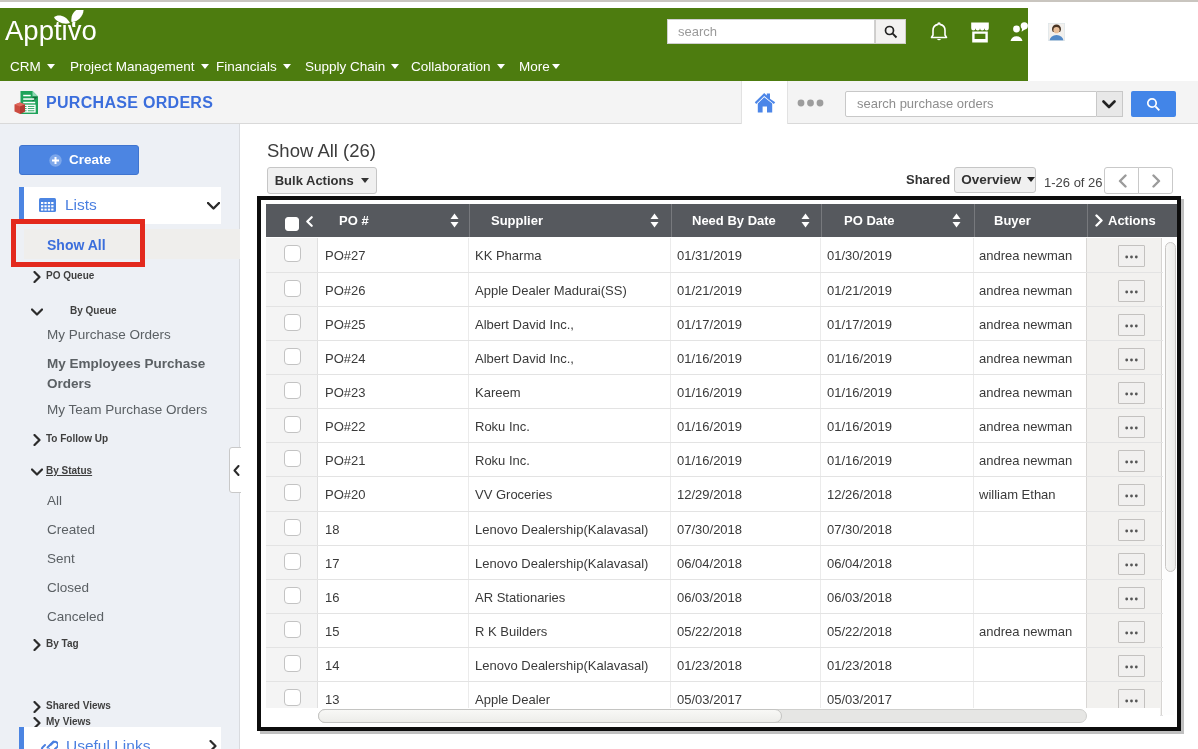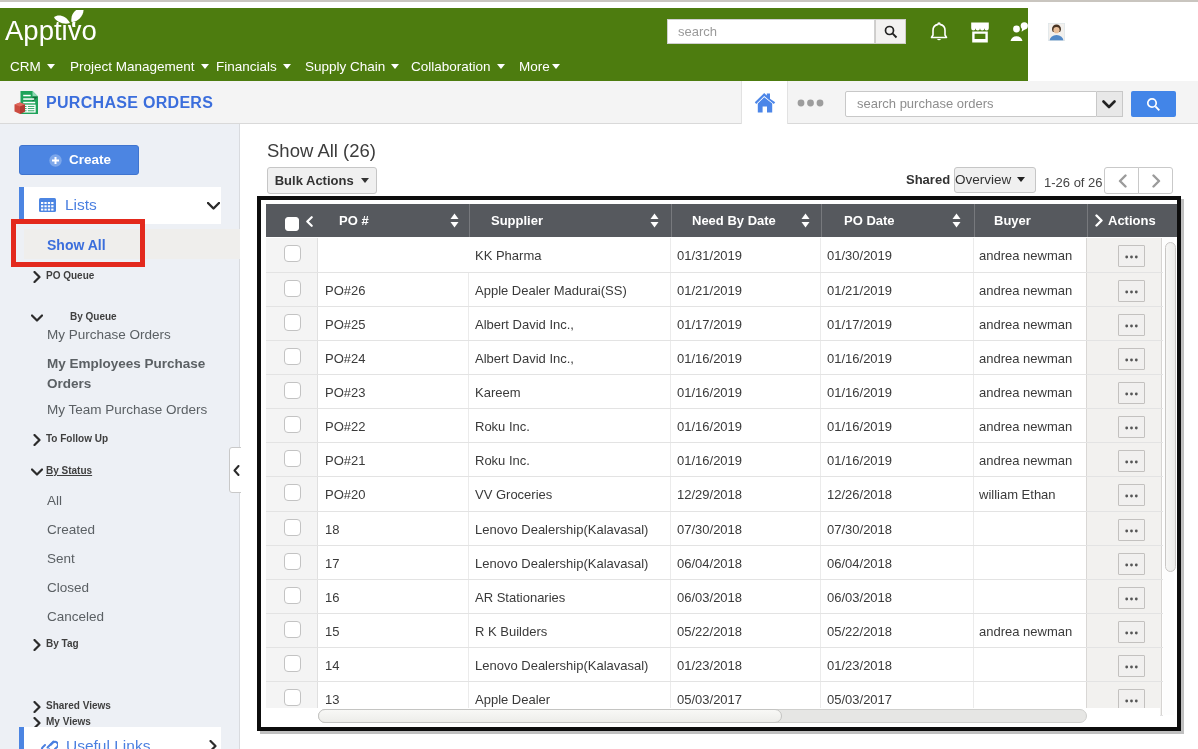--- a/index.html
+++ b/index.html
@@ -37,21 +37,21 @@
 .ssub { position:absolute; left:47px; color:#5b6064; font-size:13.5px; }
 #redbox { left:11px; top:95px; width:134px; height:48px; border:5px solid #e3291d; }
 #collapsetab { left:229px; top:323px; width:14px; height:46px; background:#fff; border:1px solid #c9c9c9; border-radius:3px 0 0 3px; }
 #usefullinks { left:19px; top:603px; width:202px; height:22px; background:#fff; border-left:5px solid #4c85e2; }
 
 
 #content { left:241px; top:124px; width:957px; height:625px; background:#fff; }
 #satitle { left:26px; top:16px; font-size:18.5px; color:#3c3c3c; }
 #bulkbtn { left:26px; top:43px; width:110px; height:27px; background:#f0f0f0; border:1px solid #c6c6c6; border-radius:3px; font-size:13px; font-weight:bold; color:#333; line-height:25px; text-align:center;}
 #displaylbl { left:665px; top:48px; font-size:13px; font-weight:bold; color:#333; }
-#overviewbtn { left:713px; top:43px; width:82px; height:26px; background:#f0f0f0; border:1px solid #c6c6c6; border-radius:3px; font-size:13.5px; font-weight:normal; color:#333; line-height:24px; text-align:left; }
+#overviewbtn { left:713px; top:43px; width:82px; height:26px; background:#f0f0f0; border:1px solid #c6c6c6; border-radius:3px; font-size:13.5px; font-weight:bold; color:#333; line-height:24px; text-align:right; }
 #countlbl { left:803px; top:51px; font-size:13px; color:#444; }
 #pager { left:863px; top:43px; width:70px; height:27px; }
 .pagebtn { position:absolute; top:0; width:35px; height:27px; background:#fff; border:1px solid #c9c9c9; }
 
 
 #frame { left:16px; top:72px; width:924px; height:535px; border:4px solid #0d0d0d; background:#fff; overflow:hidden; box-shadow:3px 3px 0 rgba(130,130,130,.5); }
 
 
 #tbl { left:5px; top:4px; width:911px; }
 #thead { position:absolute; left:0; top:0; width:911px; height:33px; background:#56595e; color:#fff; font-size:13px; font-weight:bold; }
@@ -207,21 +207,21 @@
       <span style="margin-left:22px;">Create</span>
     </div>
     <div id="showallrow" class="abs" style="position:absolute;">
         <span id="showalltxt" style="position:absolute;">Show All</span>
       </div>
     <div id="redbox" class="abs" style="position:absolute;"></div>
 
     <div class="sitem" style="top:146px;"><svg width="8" height="12" viewBox="0 0 8 12" style="position:absolute;left:-13px;top:1px;">
           <path d="M1.5 1 L6.5 6 L1.5 11" fill="none" stroke="#2b2b2b" stroke-width="2.2" stroke-linecap="round" stroke-linejoin="round"></path>
         </svg>PO Queue</div>
-    <div class="sitem" style="top:187px;padding-left:24px;"><svg width="12" height="8" viewBox="0 0 12 8" style="position:absolute;left:-15px;top:3px;">
+    <div class="sitem" style="top:181px;padding-left:24px;"><svg width="12" height="8" viewBox="0 0 12 8" style="position:absolute;left:-15px;top:3px;">
           <path d="M1 1.5 L6 6.5 L11 1.5" fill="none" stroke="#2b2b2b" stroke-width="2.2" stroke-linecap="round" stroke-linejoin="round"></path>
         </svg>By Queue</div>
     <div class="ssub" style="top:203px;">My Purchase Orders</div>
     <div class="ssub" style="top:230px; width:170px; line-height:19.5px;font-weight:bold;">My Employees Purchase Orders</div>
     <div class="ssub" style="top:278px;">My Team Purchase Orders</div>
     <div class="sitem" style="top:309px;"><svg width="8" height="12" viewBox="0 0 8 12" style="position:absolute;left:-13px;top:1px;">
           <path d="M1.5 1 L6.5 6 L1.5 11" fill="none" stroke="#2b2b2b" stroke-width="2.2" stroke-linecap="round" stroke-linejoin="round"></path>
         </svg>To Follow Up</div>
     <div class="sitem" style="top:341px;text-decoration:underline;"><svg width="12" height="8" viewBox="0 0 12 8" style="position:absolute;left:-15px;top:3px;">
           <path d="M1 1.5 L6 6.5 L11 1.5" fill="none" stroke="#2b2b2b" stroke-width="2.2" stroke-linecap="round" stroke-linejoin="round"></path>
@@ -313,20 +313,21 @@
           <div style="position:absolute;left:203px;top:0;width:1px;height:33px;background:#77797d;"></div>
           <div style="position:absolute;left:405px;top:0;width:1px;height:33px;background:#77797d;"></div>
           <div style="position:absolute;left:555px;top:0;width:1px;height:33px;background:#77797d;"></div>
           <div style="position:absolute;left:708px;top:0;width:1px;height:33px;background:#77797d;"></div>
           <div style="position:absolute;left:821px;top:0;width:1px;height:33px;background:#77797d;"></div>
         </div>
       <div class="row" style="top:34.4px;">
         <div class="ckcol">
               <span class="ckbox"></span>
             </div>
+        <div class="cell c-po">PO#27</div>
         <div class="cell c-sup">KK Pharma</div>
         <div class="cell c-nbd">01/31/2019</div>
         <div class="cell c-pod">01/30/2019</div>
         <div class="cell c-buy">andrea newman</div>
         <div class="cell c-act">
               <span class="actbtn">
                 <svg class="dots3" width="13" height="4" viewBox="0 0 13 3">
                   <circle cx="1.7" cy="1.5" r="1.4" fill="#555"></circle>
                   <circle cx="6.5" cy="1.5" r="1.4" fill="#555"></circle>
                   <circle cx="11.3" cy="1.5" r="1.4" fill="#555"></circle>

